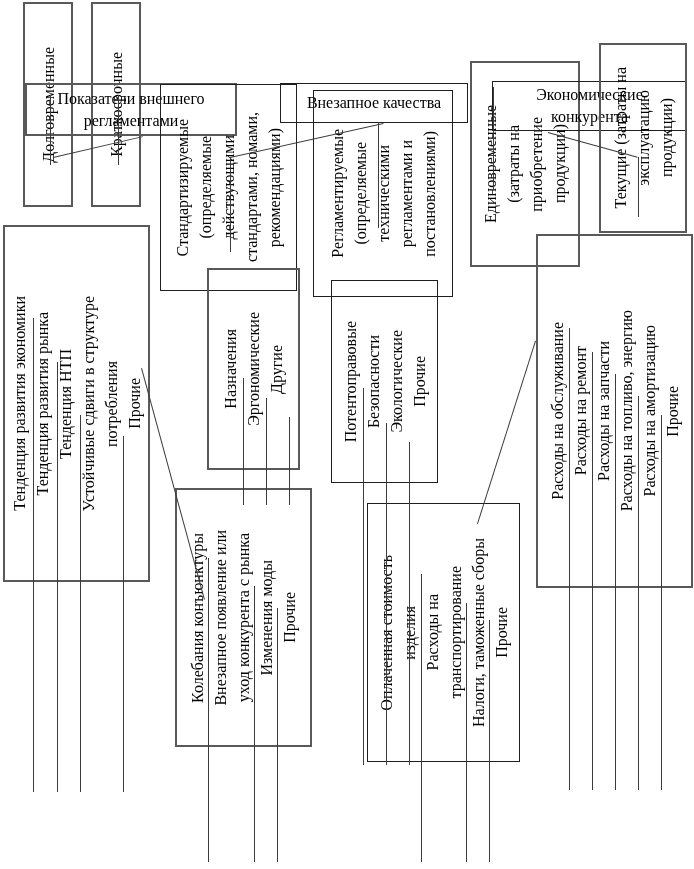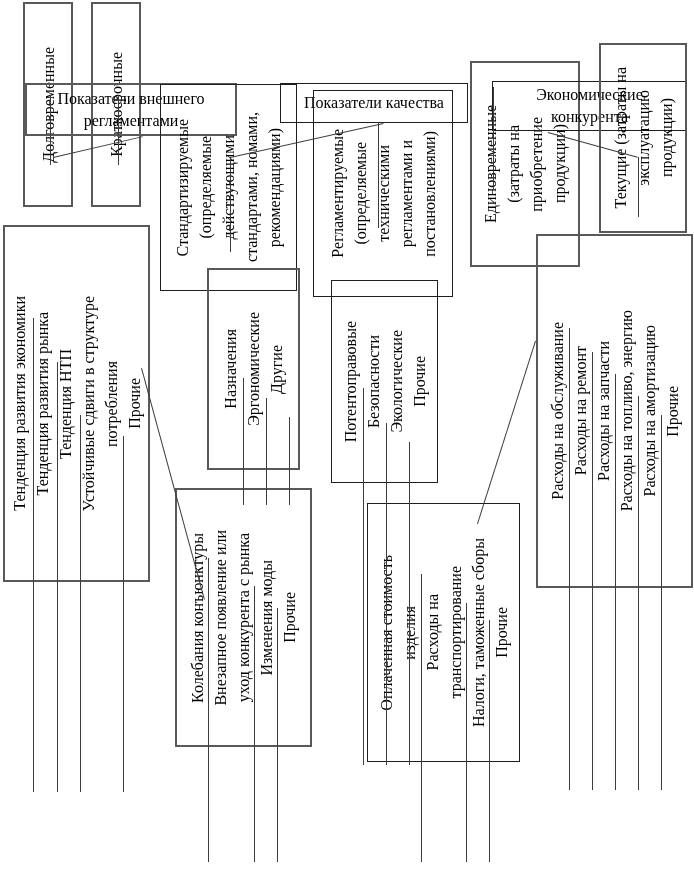--- a/index.html
+++ b/index.html
@@ -36,21 +36,21 @@
 
   <div class="box vbox b-black" style="left:160px;top:84px;width:137px;height:207px;">
     <span class="vl">Стандартизируемые</span>
     <span class="vl">(определяемые</span>
     <span class="vl">действующими</span>
     <span class="vl">стандартами, номами,</span>
     <span class="vl">рекомендациями)</span>
   </div>
 
   <div class="box hbox b-black" style="left:280px;top:83px;width:188px;height:40px;">
-    <span class="hl">Показатели качества</span>
+    <span class="hl">Внезапное качества</span>
   </div>
 
   <div class="box vbox b-black" style="left:313px;top:90px;width:140px;height:207px;">
     <span class="vl">Регламентируемые</span>
     <span class="vl">(определяемые</span>
     <span class="vl">техническими</span>
     <span class="vl">регламентами и</span>
     <span class="vl">постановлениями)</span>
   </div>
 

